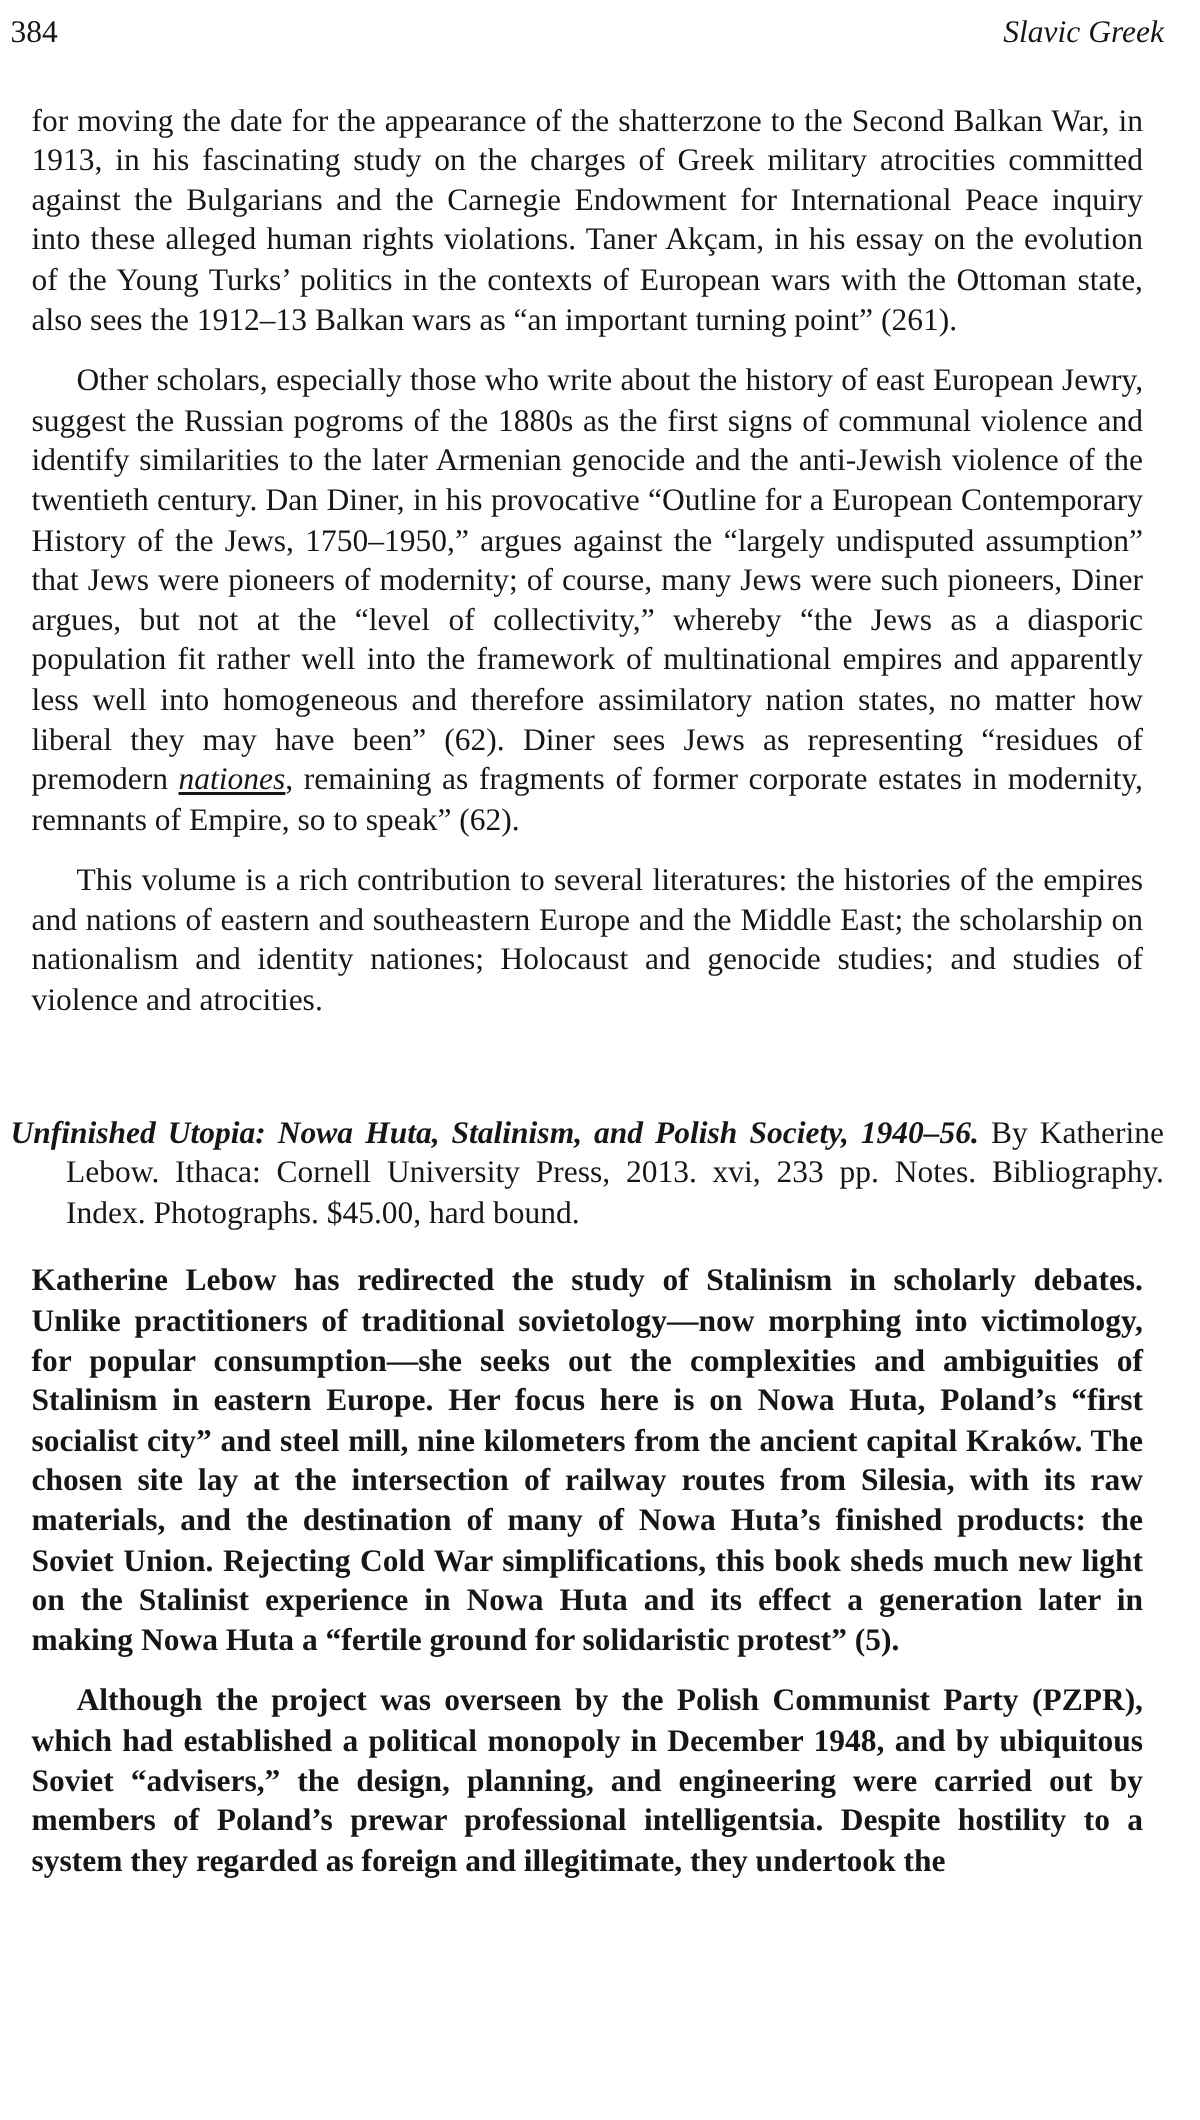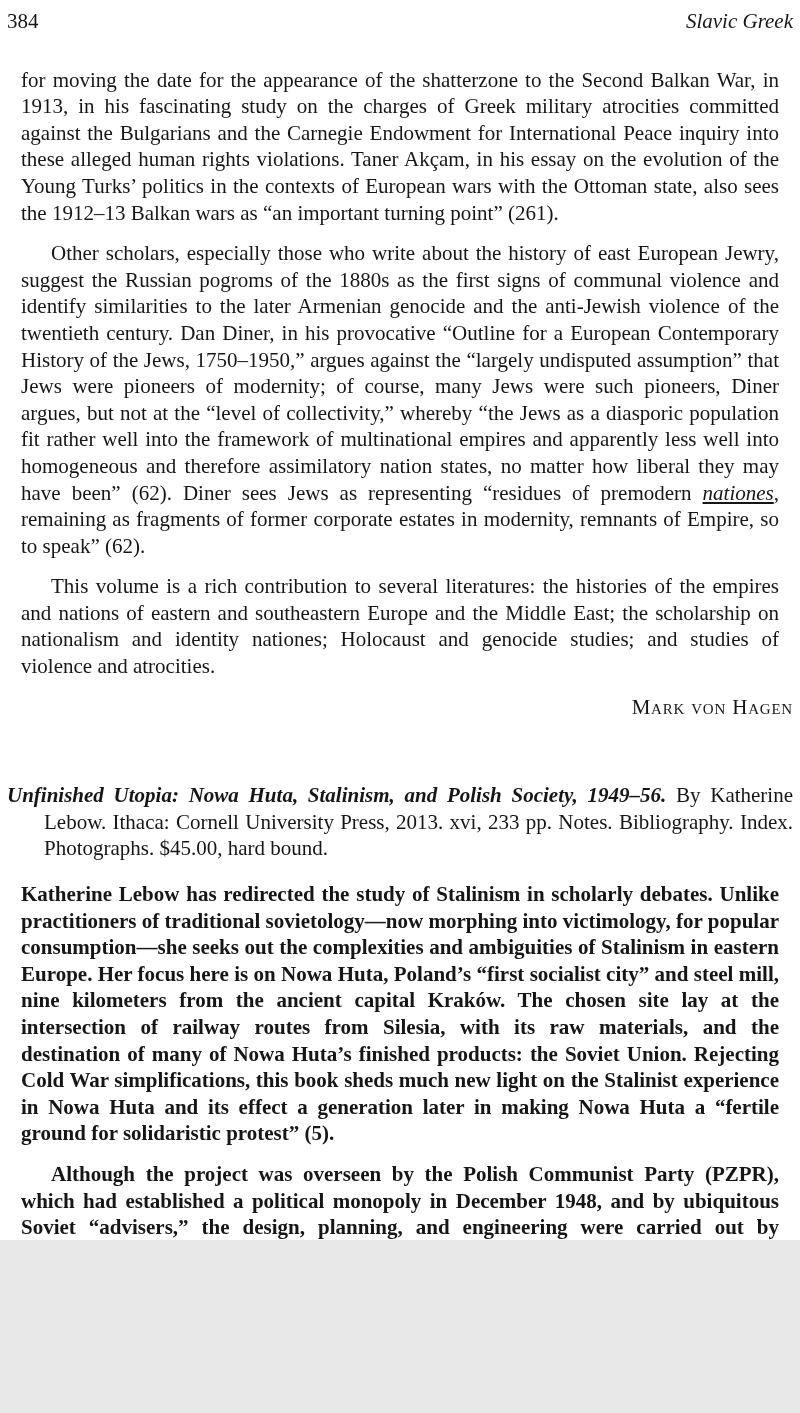--- a/index.html
+++ b/index.html
@@ -1,27 +1,27 @@
 <!DOCTYPE html>
 <html><head>
 <meta charset="utf-8">
 <style>
   html, body { margin: 0; padding: 0; background: #e8e8e8; }
   .page {
     position: relative;
     width: 800px;
-    height: 1240px;
+    height: 1413px;
     margin: 0 auto;
     background: #ffffff;
     color: #161616;
     font-family: "Liberation Serif", serif;
     font-size: 21px;
     line-height: 26.6px;
     box-sizing: border-box;
-    padding: 8px 7px 0 7px;
+    padding: 8px 24px 0 7px;
     overflow: hidden;
   }
   .running-head {
     display: flex;
     justify-content: space-between;
     align-items: baseline;
     font-size: 21px;
     margin-bottom: 32px;
   }
   .journal-title { font-style: italic; }
@@ -58,26 +58,25 @@
     <span class="page-number">384</span>
     <span class="journal-title">Slavic Greek</span>
   </div>
 
   <div class="body-text">
     <p>for moving the date for the appearance of the shatterzone to the Second Balkan War, in 1913, in his fascinating study on the charges of Greek military atrocities committed against the Bulgarians and the Carnegie Endowment for International Peace inquiry into these alleged human rights violations. Taner Akçam, in his essay on the evolution of the Young Turks’ politics in the contexts of European wars with the Ottoman state, also sees the 1912–13 Balkan wars as “an important turning point” (261).</p>
     <p class="indent"><span>Other scholars, especially those who write about the history of east European Jewry, suggest the Russian pogroms of the 1880s as the first signs of communal violence and identify similarities to the later Armenian genocide and the anti-Jewish violence of the twentieth century. Dan Diner, in his provocative “Outline for a European Contemporary History of the Jews, 1750–1950,” argues against the “largely undisputed assumption” that Jews were pioneers of modernity; of course, many Jews were such pioneers, Diner argues, but not at the “level of collectivity,” whereby “the Jews as a diasporic population fit rather well into the framework of multinational empires and apparently less well into homogeneous and therefore assimilatory nation states, no matter how liberal they may have been” (62). Diner sees Jews as representing “residues of premodern </span><span class="italic">nationes</span><span>, remaining as fragments of former corporate estates in modernity, remnants of Empire, so to speak” (62).</span></p>
     <p class="indent">This volume is a rich contribution to several literatures: the histories of the empires and nations of eastern and southeastern Europe and the Middle East; the scholarship on nationalism and identity nationes; Holocaust and genocide studies; and studies of violence and atrocities.</p>
 
     <div class="signature">
-      <div class="reviewer-name">Mark von Hagen</div>
     </div>
   </div>
 
   <div class="review-heading">
-    <span class="book-title">Unfinished Utopia: Nowa Huta, Stalinism, and Polish Society, 1949–56.</span>
+    <span class="book-title">Unfinished Utopia: Nowa Huta, Stalinism, and Polish Society, 1940–56.</span>
     <span>By Katherine Lebow. Ithaca: Cornell University Press, 2013. xvi, 233 pp. Notes. Bibliography. Index. Photographs. $45.00, hard bound.</span>
   </div>
 
   <div class="body-text review-body">
     <p>Katherine Lebow has redirected the study of Stalinism in scholarly debates. Unlike practitioners of traditional sovietology—now morphing into victimology, for popular consumption—she seeks out the complexities and ambiguities of Stalinism in eastern Europe. Her focus here is on Nowa Huta, Poland’s “first socialist city” and steel mill, nine kilometers from the ancient capital Kraków. The chosen site lay at the intersection of railway routes from Silesia, with its raw materials, and the destination of many of Nowa Huta’s finished products: the Soviet Union. Rejecting Cold War simplifications, this book sheds much new light on the Stalinist experience in Nowa Huta and its effect a generation later in making Nowa Huta a “fertile ground for solidaristic protest” (5).</p>
     <p class="indent">Although the project was overseen by the Polish Communist Party (PZPR), which had established a political monopoly in December 1948, and by ubiquitous Soviet “advisers,” the design, planning, and engineering were carried out by members of Poland’s prewar professional intelligentsia. Despite hostility to a system they regarded as foreign and illegitimate, they undertook the</p>
   </div>
 
 </div>
 

